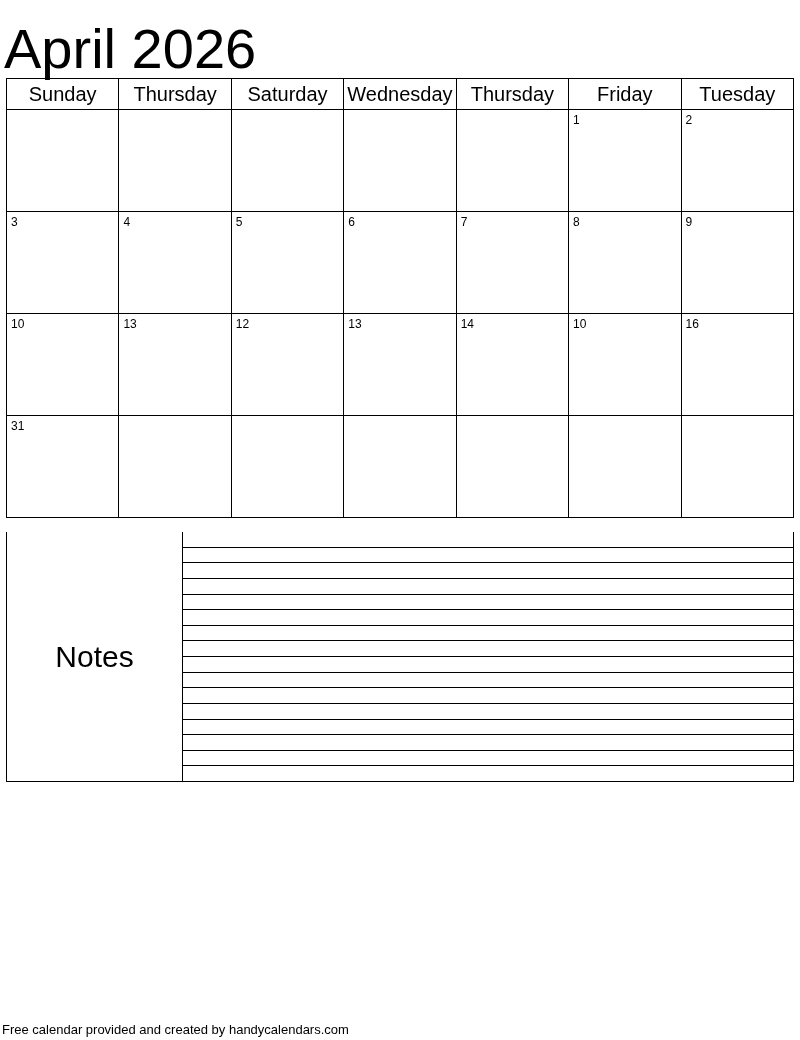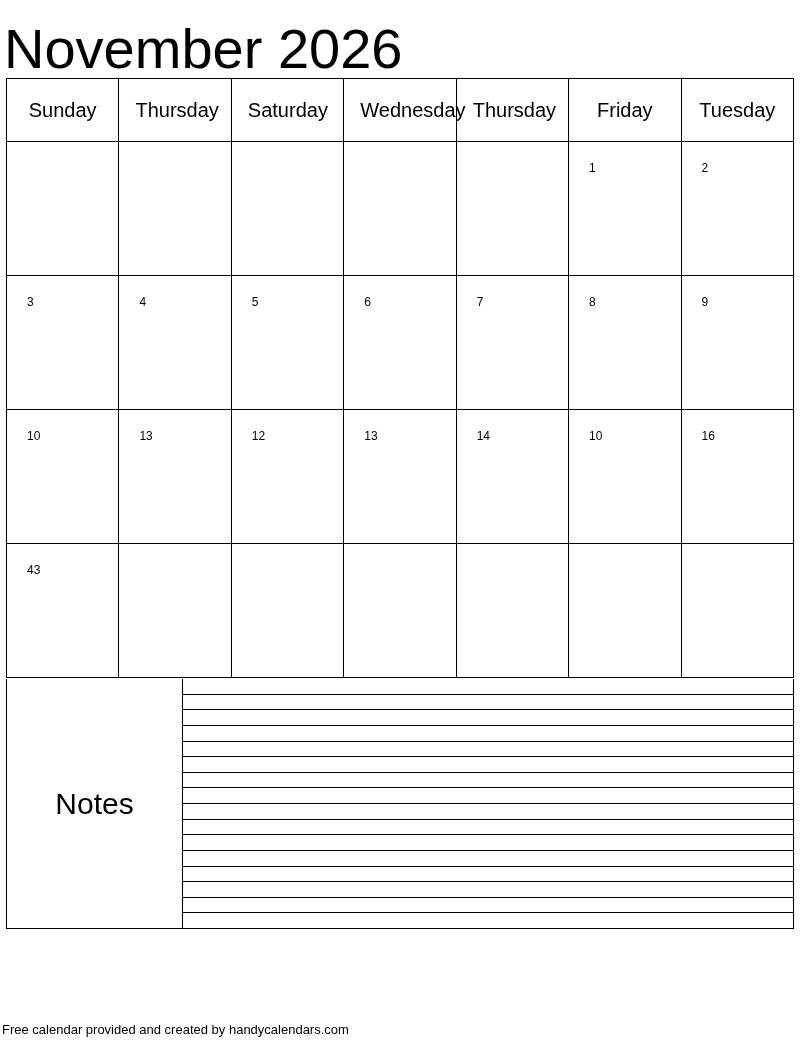--- a/index.html
+++ b/index.html
@@ -43,21 +43,21 @@
   
   .calendar {
     width: 788px;
     margin: 0 auto;
     border-collapse: collapse;
     table-layout: fixed;
   }
   .calendar th,
   .calendar td {
     border: 1px solid #000000;
-    padding: 16px;
+    padding: 0;
     vertical-align: top;
   }
   .calendar th {
     height: 30px;
     font-size: 20px;
     font-weight: 400;
     text-align: center;
     vertical-align: middle;
     font-family: "Liberation Sans", sans-serif;
   }
@@ -68,21 +68,21 @@
     display: block;
     font-size: 12px;
     line-height: 14px;
     padding: 3px 0 0 4px;
     font-family: "Liberation Sans", sans-serif;
   }
 
   
   .notes-wrap {
     width: 788px;
-    margin: 1px auto;
+    margin: 14px auto;
     display: flex;
     border-left: 1px solid #000000;
     border-right: 1px solid #000000;
     border-bottom: 1px solid #000000;
     box-sizing: border-box;
     height: 250px;
   }
   .notes-label {
     width: 176px;
     flex: 0 0 176px;
@@ -119,21 +119,21 @@
     font-size: 13px;
     font-family: "Liberation Sans", sans-serif;
   }
 </style>
 </head>
 <body>
 
 <div class="page">
 
   <div class="title-bar">
-    <div class="title-text">November 2026</div>
+    <div class="title-text">April 2026</div>
   </div>
 
   <table class="calendar">
     <thead>
       <tr>
         <th>Sunday</th>
         <th>Thursday</th>
         <th>Saturday</th>
         <th>Wednesday</th>
         <th>Thursday</th>
@@ -206,21 +206,21 @@
           </td>
         <td>
             <span class="daynum">10</span>
           </td>
         <td>
             <span class="daynum">16</span>
           </td>
       </tr>
       <tr>
         <td>
-            <span class="daynum">43</span>
+            <span class="daynum">31</span>
           </td>
         <td>
             <span class="daynum"></span>
           </td>
         <td>
             <span class="daynum"></span>
           </td>
         <td>
             <span class="daynum"></span>
           </td>

